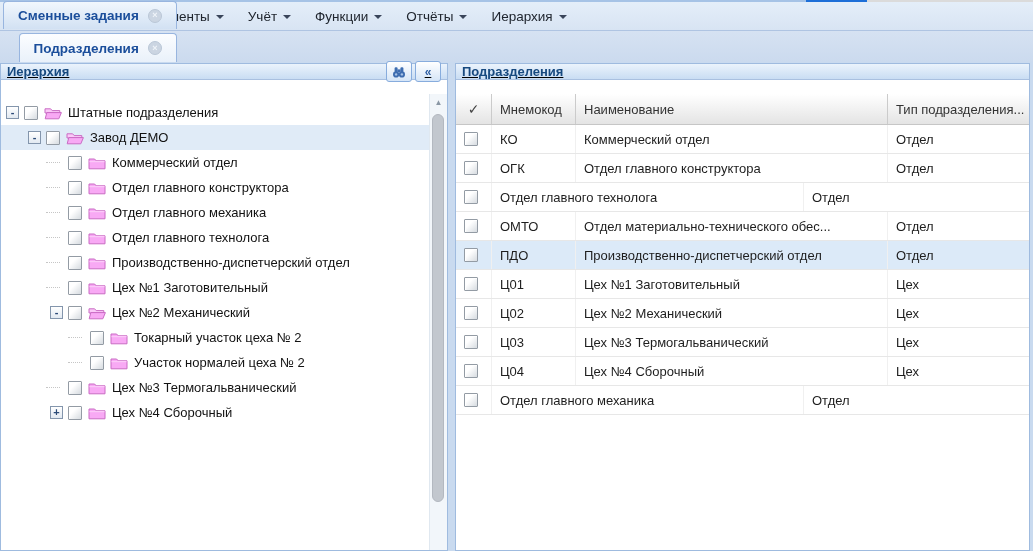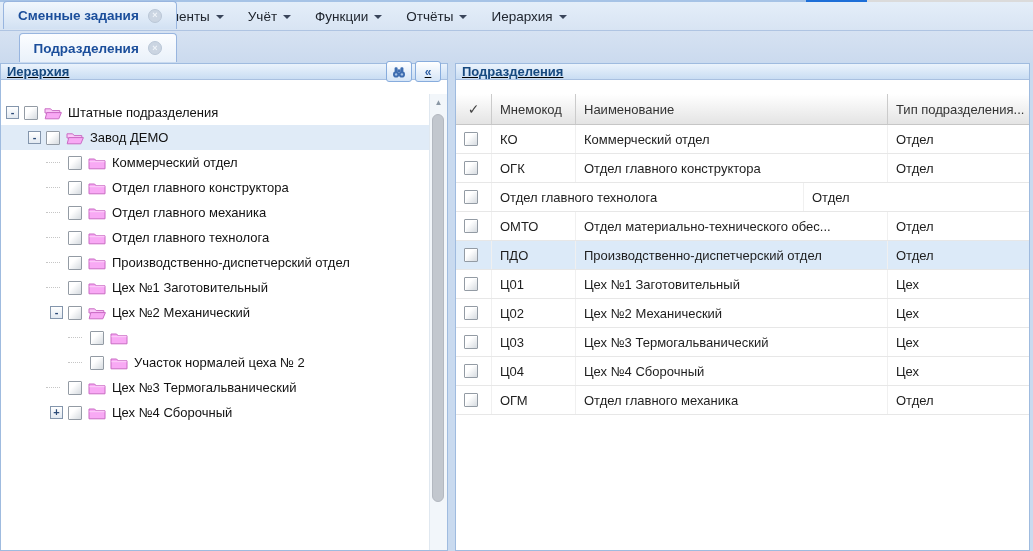--- a/index.html
+++ b/index.html
@@ -260,20 +260,21 @@
               <span class="tlabel">Цех №2 Механический</span>
             </div>
             <div class="trow">
               <span class="indent" style="width: 66px;"></span>
               <span class="stub"></span>
               <span class="cb"></span>
               <svg class="ficon" viewBox="0 0 18 14">
                 <path d="M1 3 h5.6 l1.6 1.8 h8.8 v8 h-16 z" fill="#F8A9F4" stroke="#C96BC4"></path>
                 <path d="M1.5 5.6 h15" stroke="#FBC9F8" stroke-width="1.2"></path>
               </svg>
+              <span class="tlabel">Токарный участок цеха № 2</span>
             </div>
             <div class="trow">
               <span class="indent" style="width: 66px;"></span>
               <span class="stub"></span>
               <span class="cb"></span>
               <svg class="ficon" viewBox="0 0 18 14">
                 <path d="M1 3 h5.6 l1.6 1.8 h8.8 v8 h-16 z" fill="#F8A9F4" stroke="#C96BC4"></path>
                 <path d="M1.5 5.6 h15" stroke="#FBC9F8" stroke-width="1.2"></path>
               </svg>
               <span class="tlabel">Участок нормалей цеха № 2</span>
@@ -386,21 +387,20 @@
                 <span class="cb"></span>
               </div>
               <div class="gc c1">Ц04</div>
               <div class="gc c2">Цех №4 Сборочный</div>
               <div class="gc c3">Цех</div>
             </div>
             <div class="grow">
               <div class="gc c0">
                 <span class="cb"></span>
               </div>
-              <div class="gc c1">ОГМ</div>
               <div class="gc c2">Отдел главного механика</div>
               <div class="gc c3">Отдел</div>
             </div>
           </div>
       </div>
     </div>
 
   </div>
 </div>
 

